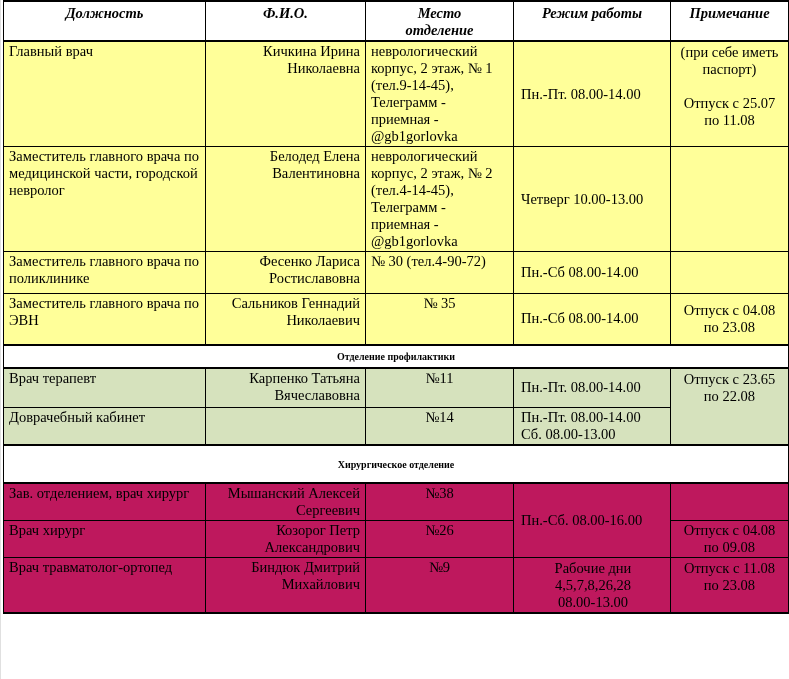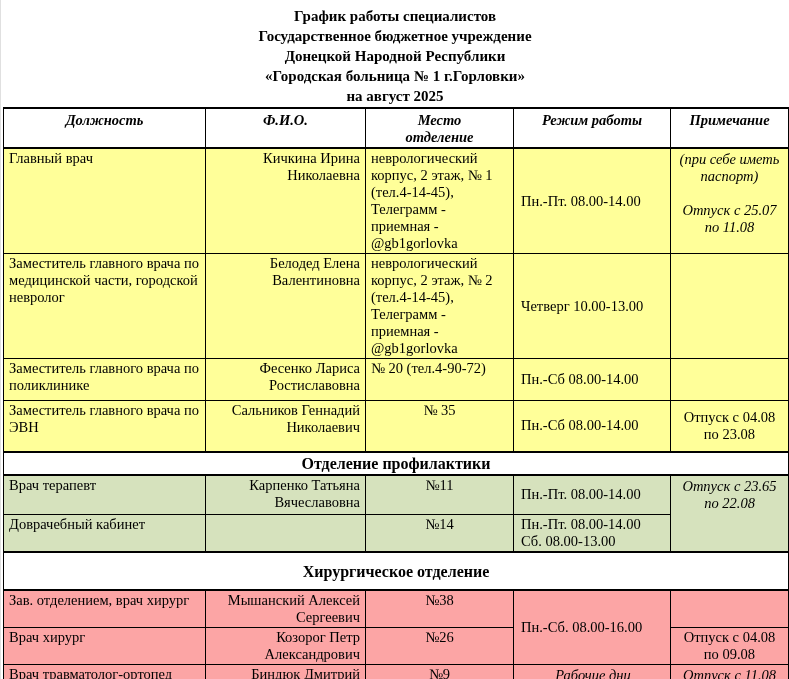--- a/index.html
+++ b/index.html
@@ -58,53 +58,46 @@
     border-bottom-width: 2px;
     padding-top: 3px;
   }
   tr.section-row td {
     background: #ffffff;
     font-weight: bold;
     text-align: center;
     vertical-align: middle;
     border-top-width: 2px;
     border-bottom-width: 2px;
-    font-size: 16px;
+    font-size: 10px;
     padding: 1px 2px;
   }
   tbody tr:last-child td { border-bottom-width: 2px; }
 
   
   tr.yellow td { background: #FFFF99; }
   tr.green  td { background: #D6E2BD; }
-  tr.orange td { background: #fca5a5; }
+  tr.orange td { background: #be185d; }
 
   
   td.pos  { text-align: left;  vertical-align: top; }
   td.fio  { text-align: right;  vertical-align: top; }
   td.loc  { text-align: left;  vertical-align: top; }
   td.loc.center { text-align: center; }
   td.sch  { text-align: left;  vertical-align: middle; padding-left: 7px; }
   td.sch.center { text-align: center; }
   td.note { text-align: center; vertical-align: middle; }
-  td.note.top, td.sch.top { vertical-align: top; padding-top: 2px; font-style: italic; }
+  td.note.top, td.sch.top { vertical-align: top; padding-top: 2px; }
   .preline { white-space: pre-line; }
 </style>
 </head>
 <body>
 
 <div class="page">
 
-  <div class="title-block">
-    <div class="title-line">График работы специалистов</div>
-    <div class="title-line">Государственное бюджетное учреждение</div>
-    <div class="title-line">Донецкой Народной Республики</div>
-    <div class="title-line">«Городская больница № 1 г.Горловки»</div>
-    <div class="title-line">на август 2025</div>
-  </div>
 
   <table class="schedule">
     <colgroup>
       <col class="c-pos">
         <col class="c-fio">
         <col class="c-loc">
         <col class="c-sch">
         <col class="c-note">
     </colgroup>
     <thead>
@@ -115,39 +108,39 @@
 отделение</th>
         <th>Режим работы</th>
         <th>Примечание</th>
       </tr>
     </thead>
     <tbody>
 
       <tr class="yellow" style="height:100px">
         <td class="pos">Главный врач</td>
         <td class="fio">Кичкина Ирина Николаевна</td>
-        <td class="loc">неврологический корпус, 2 этаж, № 1 (тел.4-14-45), Телеграмм - приемная - @gb1gorlovka</td>
+        <td class="loc">неврологический корпус, 2 этаж, № 1 (тел.9-14-45), Телеграмм - приемная - @gb1gorlovka</td>
         <td class="sch">Пн.-Пт. 08.00-14.00</td>
         <td class="note top preline">(при себе иметь паспорт)
 
 Отпуск с 25.07 по 11.08</td>
       </tr>
 
       <tr class="yellow" style="height:105px">
         <td class="pos">Заместитель главного врача по медицинской части, городской невролог</td>
         <td class="fio">Белодед Елена Валентиновна</td>
         <td class="loc">неврологический корпус, 2 этаж, № 2 (тел.4-14-45), Телеграмм - приемная - @gb1gorlovka</td>
         <td class="sch">Четверг 10.00-13.00</td>
         <td class="note"></td>
       </tr>
 
       <tr class="yellow" style="height:42px">
         <td class="pos">Заместитель главного врача по поликлинике</td>
         <td class="fio">Фесенко Лариса Ростиславовна</td>
-        <td class="loc">№ 20 (тел.4-90-72)</td>
+        <td class="loc">№ 30 (тел.4-90-72)</td>
         <td class="sch">Пн.-Сб 08.00-14.00</td>
         <td class="note"></td>
       </tr>
 
       <tr class="yellow" style="height:51px">
         <td class="pos">Заместитель главного врача по ЭВН</td>
         <td class="fio">Сальников Геннадий Николаевич</td>
         <td class="loc center">№ 35</td>
         <td class="sch">Пн.-Сб 08.00-14.00</td>
         <td class="note">Отпуск с 04.08 по 23.08</td>

